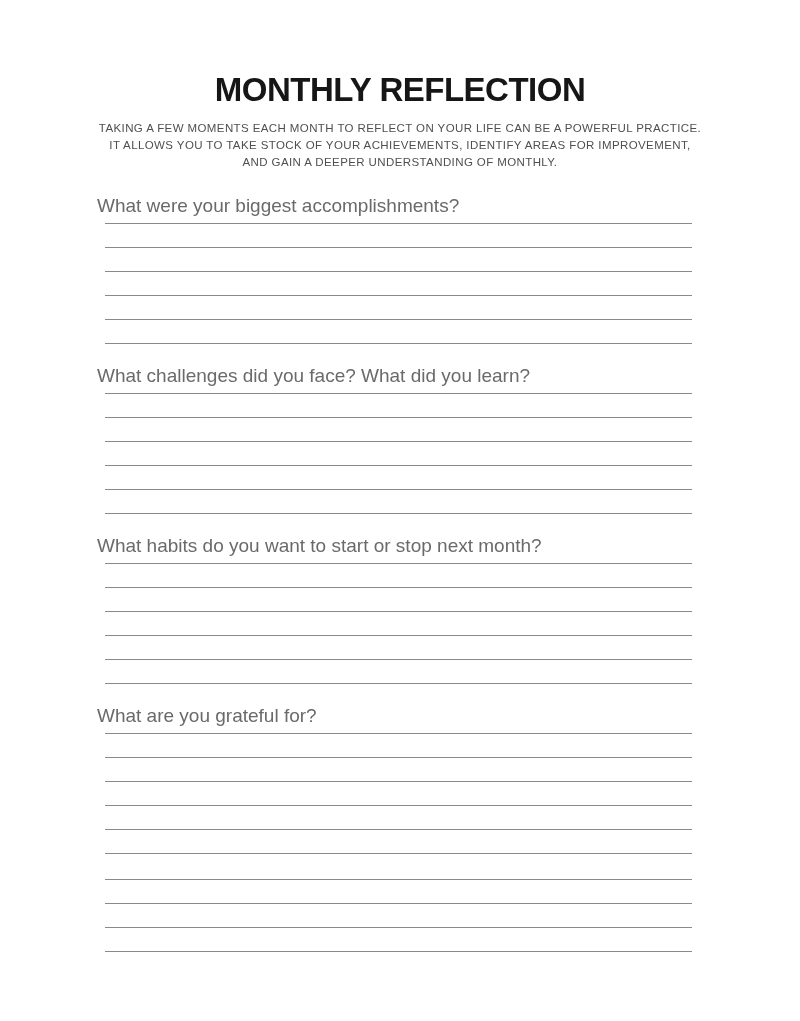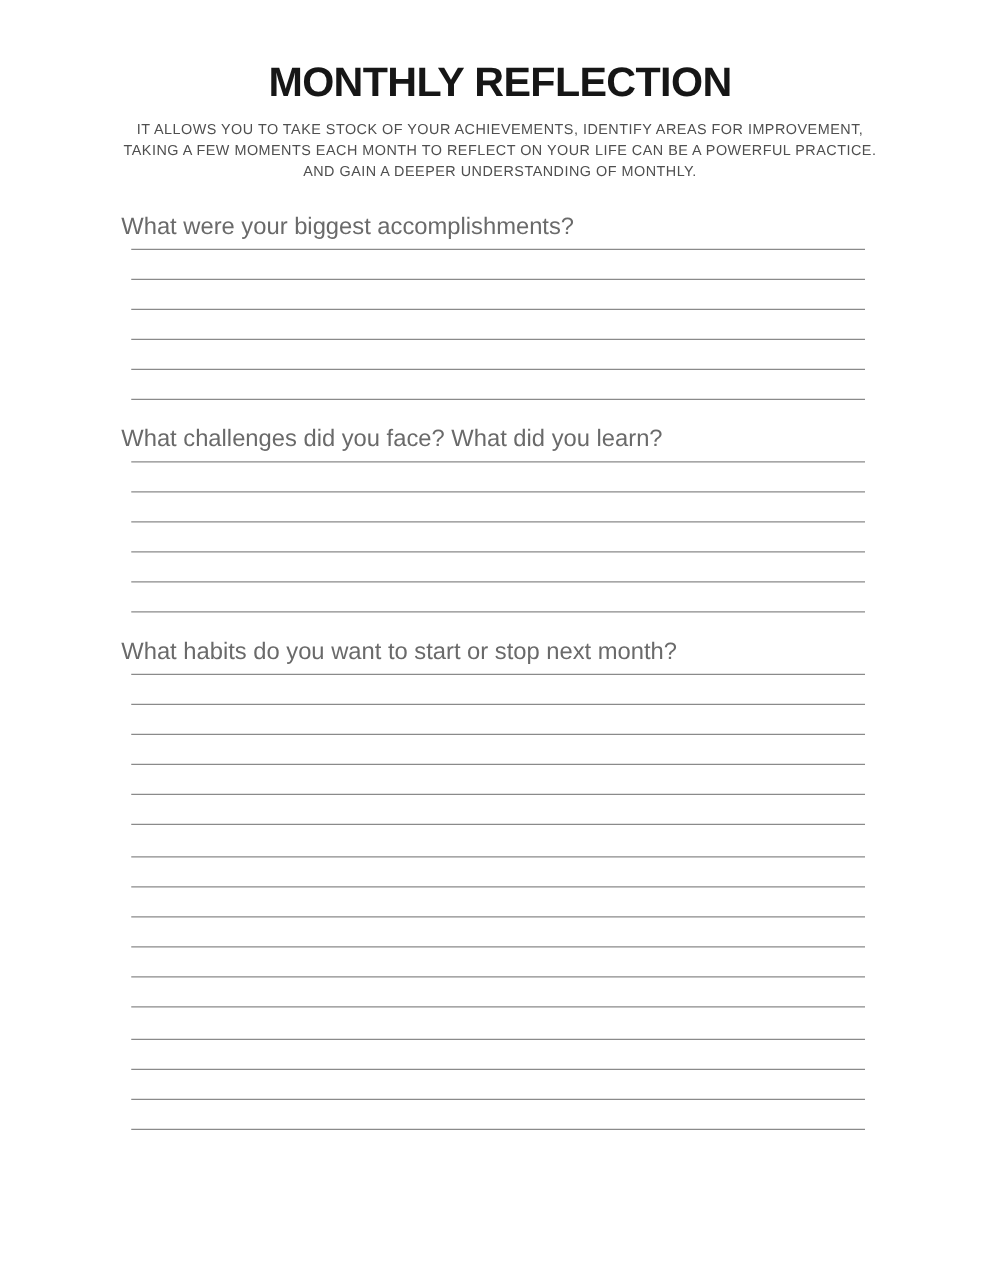--- a/index.html
+++ b/index.html
@@ -11,21 +11,21 @@
   }
   * { margin: 0; padding: 0; box-sizing: border-box; }
   html, body { background: var(--page-bg); }
   body {
     width: 800px;
     height: 1021px;
     overflow: hidden;
     font-family: "Liberation Sans", "DejaVu Sans", sans-serif;
     -webkit-font-smoothing: antialiased;
   }
-  .page { padding-top: 46px; }
+  .page { padding-top: 70px; }
   .title {
     text-align: center;
     font-size: 33px;
     line-height: 40px;
     font-weight: bold;
     letter-spacing: -0.5px;
     color: var(--title-color);
   }
   .intro {
     margin-top: 10px;
@@ -53,22 +53,22 @@
     border-bottom: 1px solid var(--line-color);
   }
   .write-line:first-child { height: 6px; }
 </style>
 </head>
 <body>
 
 <div class="page">
   <h1 class="title">MONTHLY REFLECTION</h1>
   <div class="intro">
+    <div>TAKING A FEW MOMENTS EACH MONTH TO REFLECT ON YOUR LIFE CAN BE A POWERFUL PRACTICE.</div>
     <div>IT ALLOWS YOU TO TAKE STOCK OF YOUR ACHIEVEMENTS, IDENTIFY AREAS FOR IMPROVEMENT,</div>
-    <div>TAKING A FEW MOMENTS EACH MONTH TO REFLECT ON YOUR LIFE CAN BE A POWERFUL PRACTICE.</div>
     <div>AND GAIN A DEEPER UNDERSTANDING OF MONTHLY.</div>
   </div>
   <div class="content">
   <div class="section">
     <div class="question">What were your biggest accomplishments?</div>
     <div class="lines">
           <div class="write-line"></div>
           <div class="write-line"></div>
           <div class="write-line"></div>
           <div class="write-line"></div>
@@ -95,20 +95,21 @@
           <div class="write-line"></div>
           <div class="write-line"></div>
           <div class="write-line"></div>
           <div class="write-line"></div>
           <div class="write-line"></div>
           <div class="write-line"></div>
         </div>
   </div>
 
   <div class="section">
+    <div class="question">What are you grateful for?</div>
     <div class="lines">
           <div class="write-line"></div>
           <div class="write-line"></div>
           <div class="write-line"></div>
           <div class="write-line"></div>
           <div class="write-line"></div>
           <div class="write-line"></div>
         </div>
   </div>
 

